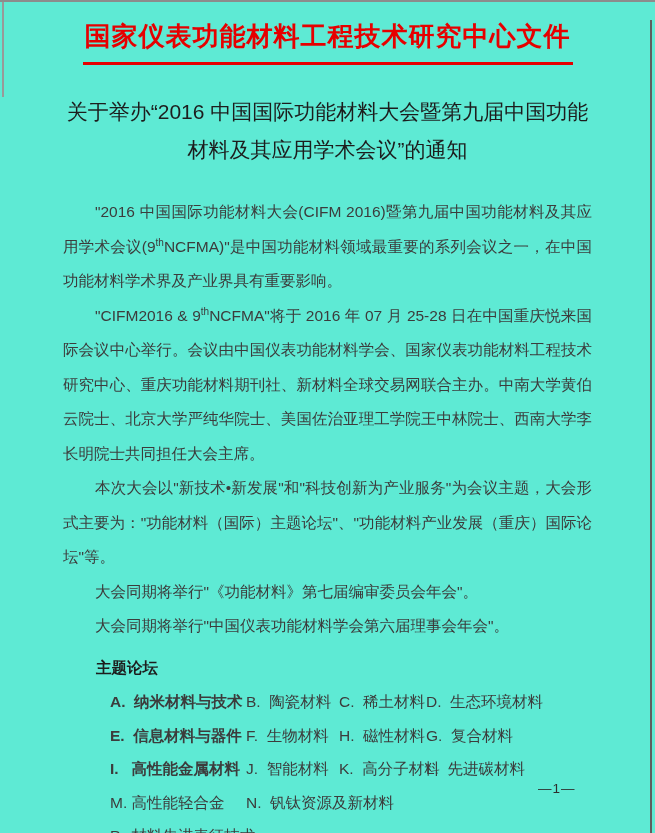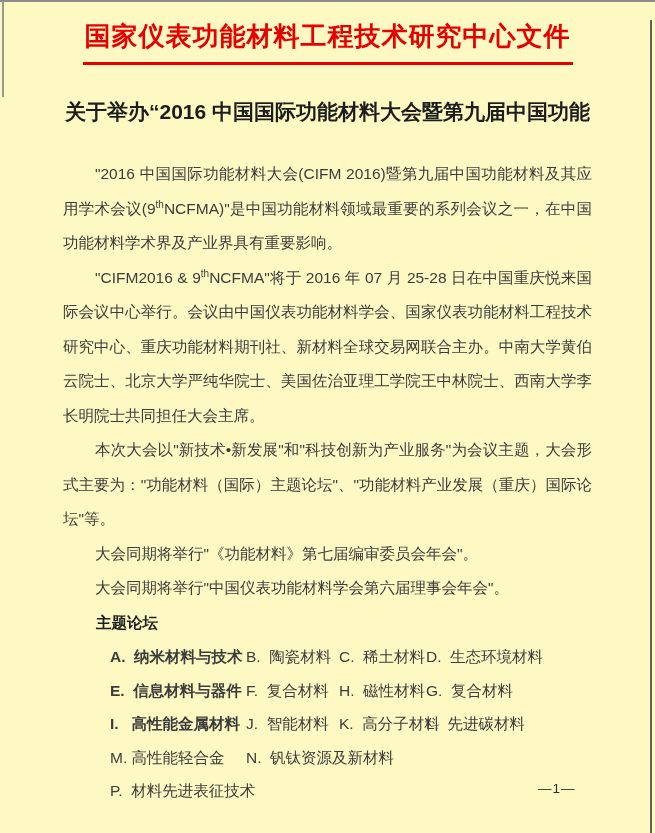--- a/index.html
+++ b/index.html
@@ -4,21 +4,21 @@
 <style>
   * { box-sizing: border-box; }
   html, body { margin: 0; padding: 0; }
   body {
     width: 655px; height: 833px;
     background: #ffffff;
     font-family: "Liberation Sans", "DejaVu Sans", sans-serif;
     color: #3a3a3a;
     overflow: hidden;
   }
-  .page { position: relative; width: 655px; height: 833px; background: #fef9c3; overflow: hidden; }
+  .page { position: relative; width: 655px; height: 833px; background: #5eead4; overflow: hidden; }
 
   
   .edge-top   { position: absolute; top: 0; left: 0; width: 655px; height: 2px; background: #8c8c8c; }
   .edge-left  { position: absolute; top: 2px; left: 2px; width: 2px; height: 95px; background: #999999; }
   .edge-right { position: absolute; top: 20px; right: 3px; width: 2px; height: 813px; background: #5f5f5f; }
 
   
   .org-head {
     margin: 21px 40px 0;
     text-align: center;
@@ -33,37 +33,37 @@
     margin: 11px auto 0;
     width: 490px; height: 3px;
     background: #e60000;
   }
 
   
   .doc-title {
     margin: 28px 40px 0;
     text-align: center;
     font-size: 21px;
-    font-weight: bold;
+    font-weight: normal;
     line-height: 38px;
     color: #1d1d1d;
   }
 
   
   .body-block { margin: 26px 63px 0 63px; font-size: 15.5px; color: #3c3c3c; }
   .para {
     margin: 0;
     line-height: 34.5px;
     text-align: justify;
     text-indent: 32px;
   }
   .sup { font-size: 10px; vertical-align: super; line-height: 0; }
 
   .forum-heading {
-    margin: 0 0 0 33px;
+    margin: 7px 0 0 33px;
     line-height: 34.5px;
     font-weight: bold;
     color: #1d1d1d;
     font-size: 15.5px;
   }
 
   .topics { margin: 0 0 0 47px; font-size: 15.5px; color: #3c3c3c; }
   .t-row { display: flex; line-height: 33.5px; }
   .t-cell { white-space: pre; }
   .cols4 .t-cell:nth-child(1) { width: 136px; font-weight: bold; }
@@ -87,20 +87,21 @@
 
   <div class="edge-top"></div>
   <div class="edge-left"></div>
   <div class="edge-right"></div>
 
   <div class="org-head">国家仪表功能材料工程技术研究中心文件</div>
   <div class="red-rule"></div>
 
   <div class="doc-title">
     <div>关于举办“2016 中国国际功能材料大会暨第九届中国功能</div>
+    <div>材料及其应用学术会议”的通知</div>
   </div>
 
   <div class="body-block">
     <p class="para"><span>"2016 中国国际功能材料大会(CIFM 2016)暨第九届中国功能材料及其应用学术会议(9</span><sup class="sup">th</sup><span>NCFMA)"是中国功能材料领域最重要的系列会议之一，在中国功能材料学术界及产业界具有重要影响。</span></p>
 
     <p class="para"><span>"CIFM2016 &amp; 9</span><sup class="sup">th</sup><span>NCFMA"将于 2016 年 07 月 25-28 日在中国重庆悦来国际会议中心举行。会议由中国仪表功能材料学会、国家仪表功能材料工程技术研究中心、重庆功能材料期刊社、新材料全球交易网联合主办。中南大学黄伯云院士、北京大学严纯华院士、美国佐治亚理工学院王中林院士、西南大学李长明院士共同担任大会主席。</span></p>
 
     <p class="para">本次大会以"新技术•新发展"和"科技创新为产业服务"为会议主题，大会形式主要为："功能材料（国际）主题论坛"、"功能材料产业发展（重庆）国际论坛"等。</p>
 
     <p class="para">大会同期将举行"《功能材料》第七届编审委员会年会"。</p>
@@ -111,21 +112,21 @@
 
     <div class="topics">
       <div class="t-row cols4">
         <span class="t-cell">A.  纳米材料与技术</span>
         <span class="t-cell">B.  陶瓷材料</span>
         <span class="t-cell">C.  稀土材料</span>
         <span class="t-cell">D.  生态环境材料</span>
       </div>
       <div class="t-row cols4">
         <span class="t-cell">E.  信息材料与器件</span>
-        <span class="t-cell">F.  复合材料</span>
+        <span class="t-cell">F.  生物材料</span>
         <span class="t-cell">H.  磁性材料</span>
         <span class="t-cell">G.  复合材料</span>
       </div>
       <div class="t-row cols4">
         <span class="t-cell">I.   高性能金属材料</span>
         <span class="t-cell">J.  智能材料</span>
         <span class="t-cell">K.  高分子材料</span>
         <span class="t-cell">L.  先进碳材料</span>
       </div>
       <div class="t-row cols3">

